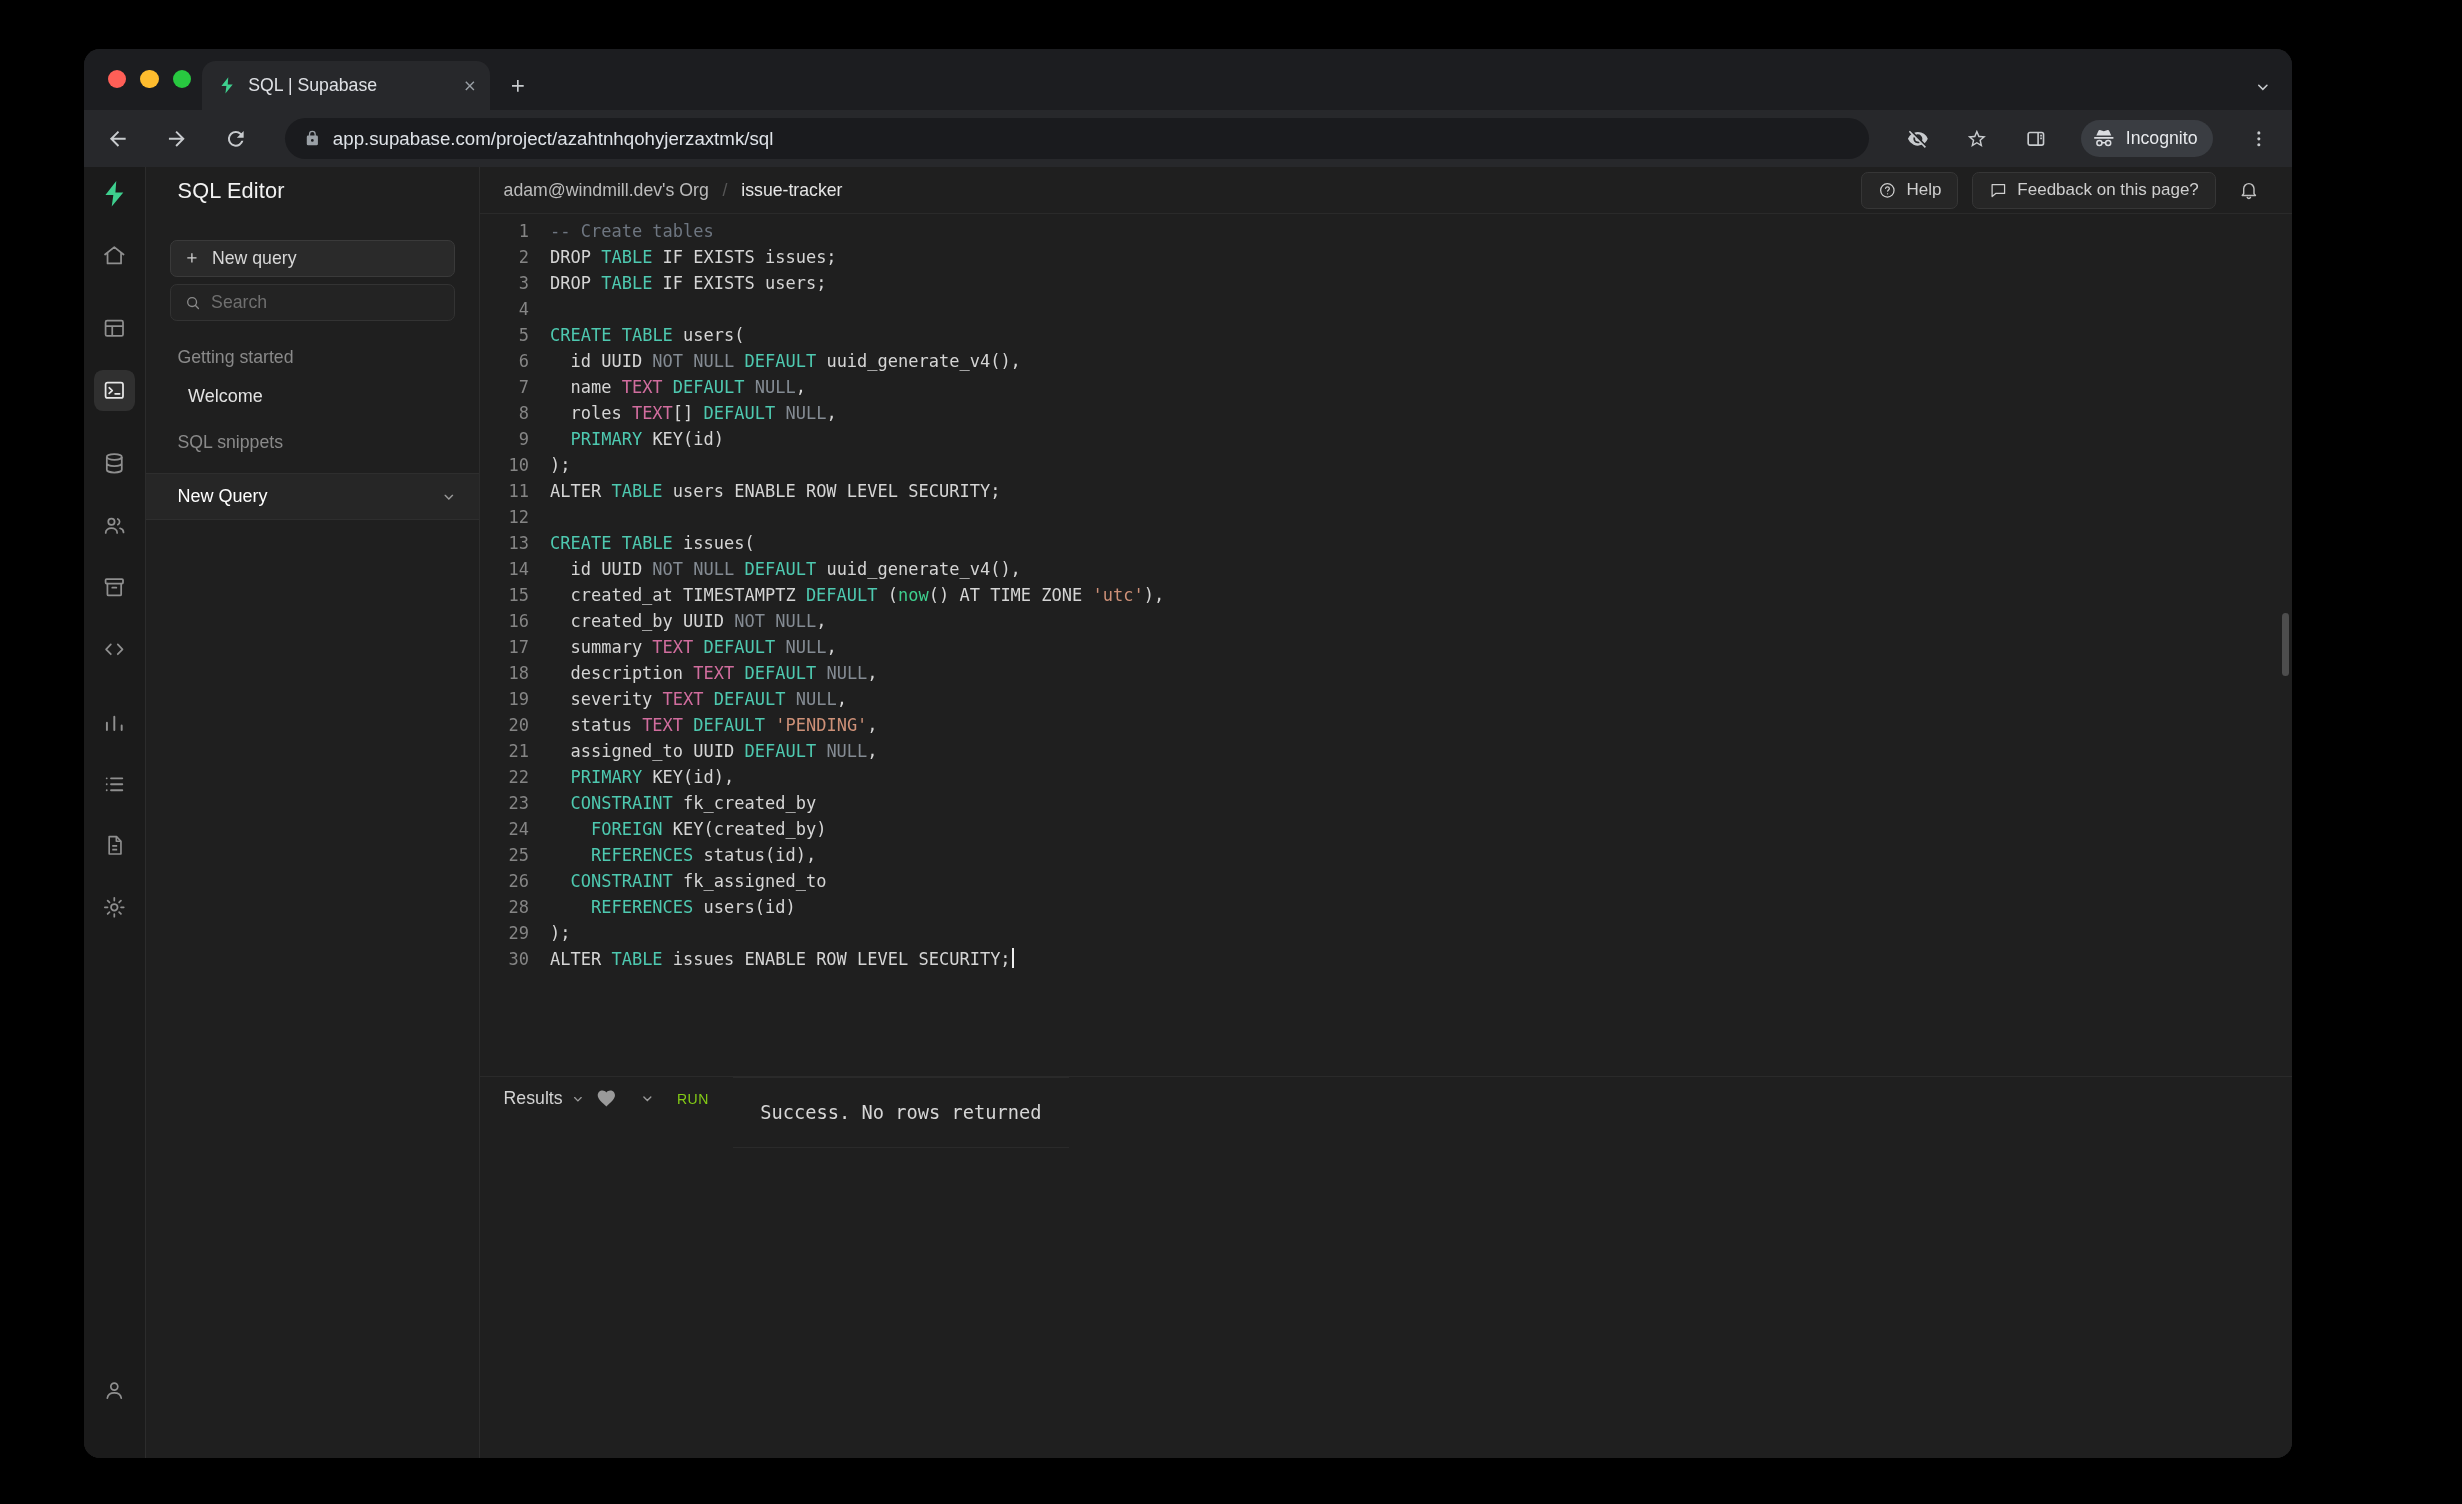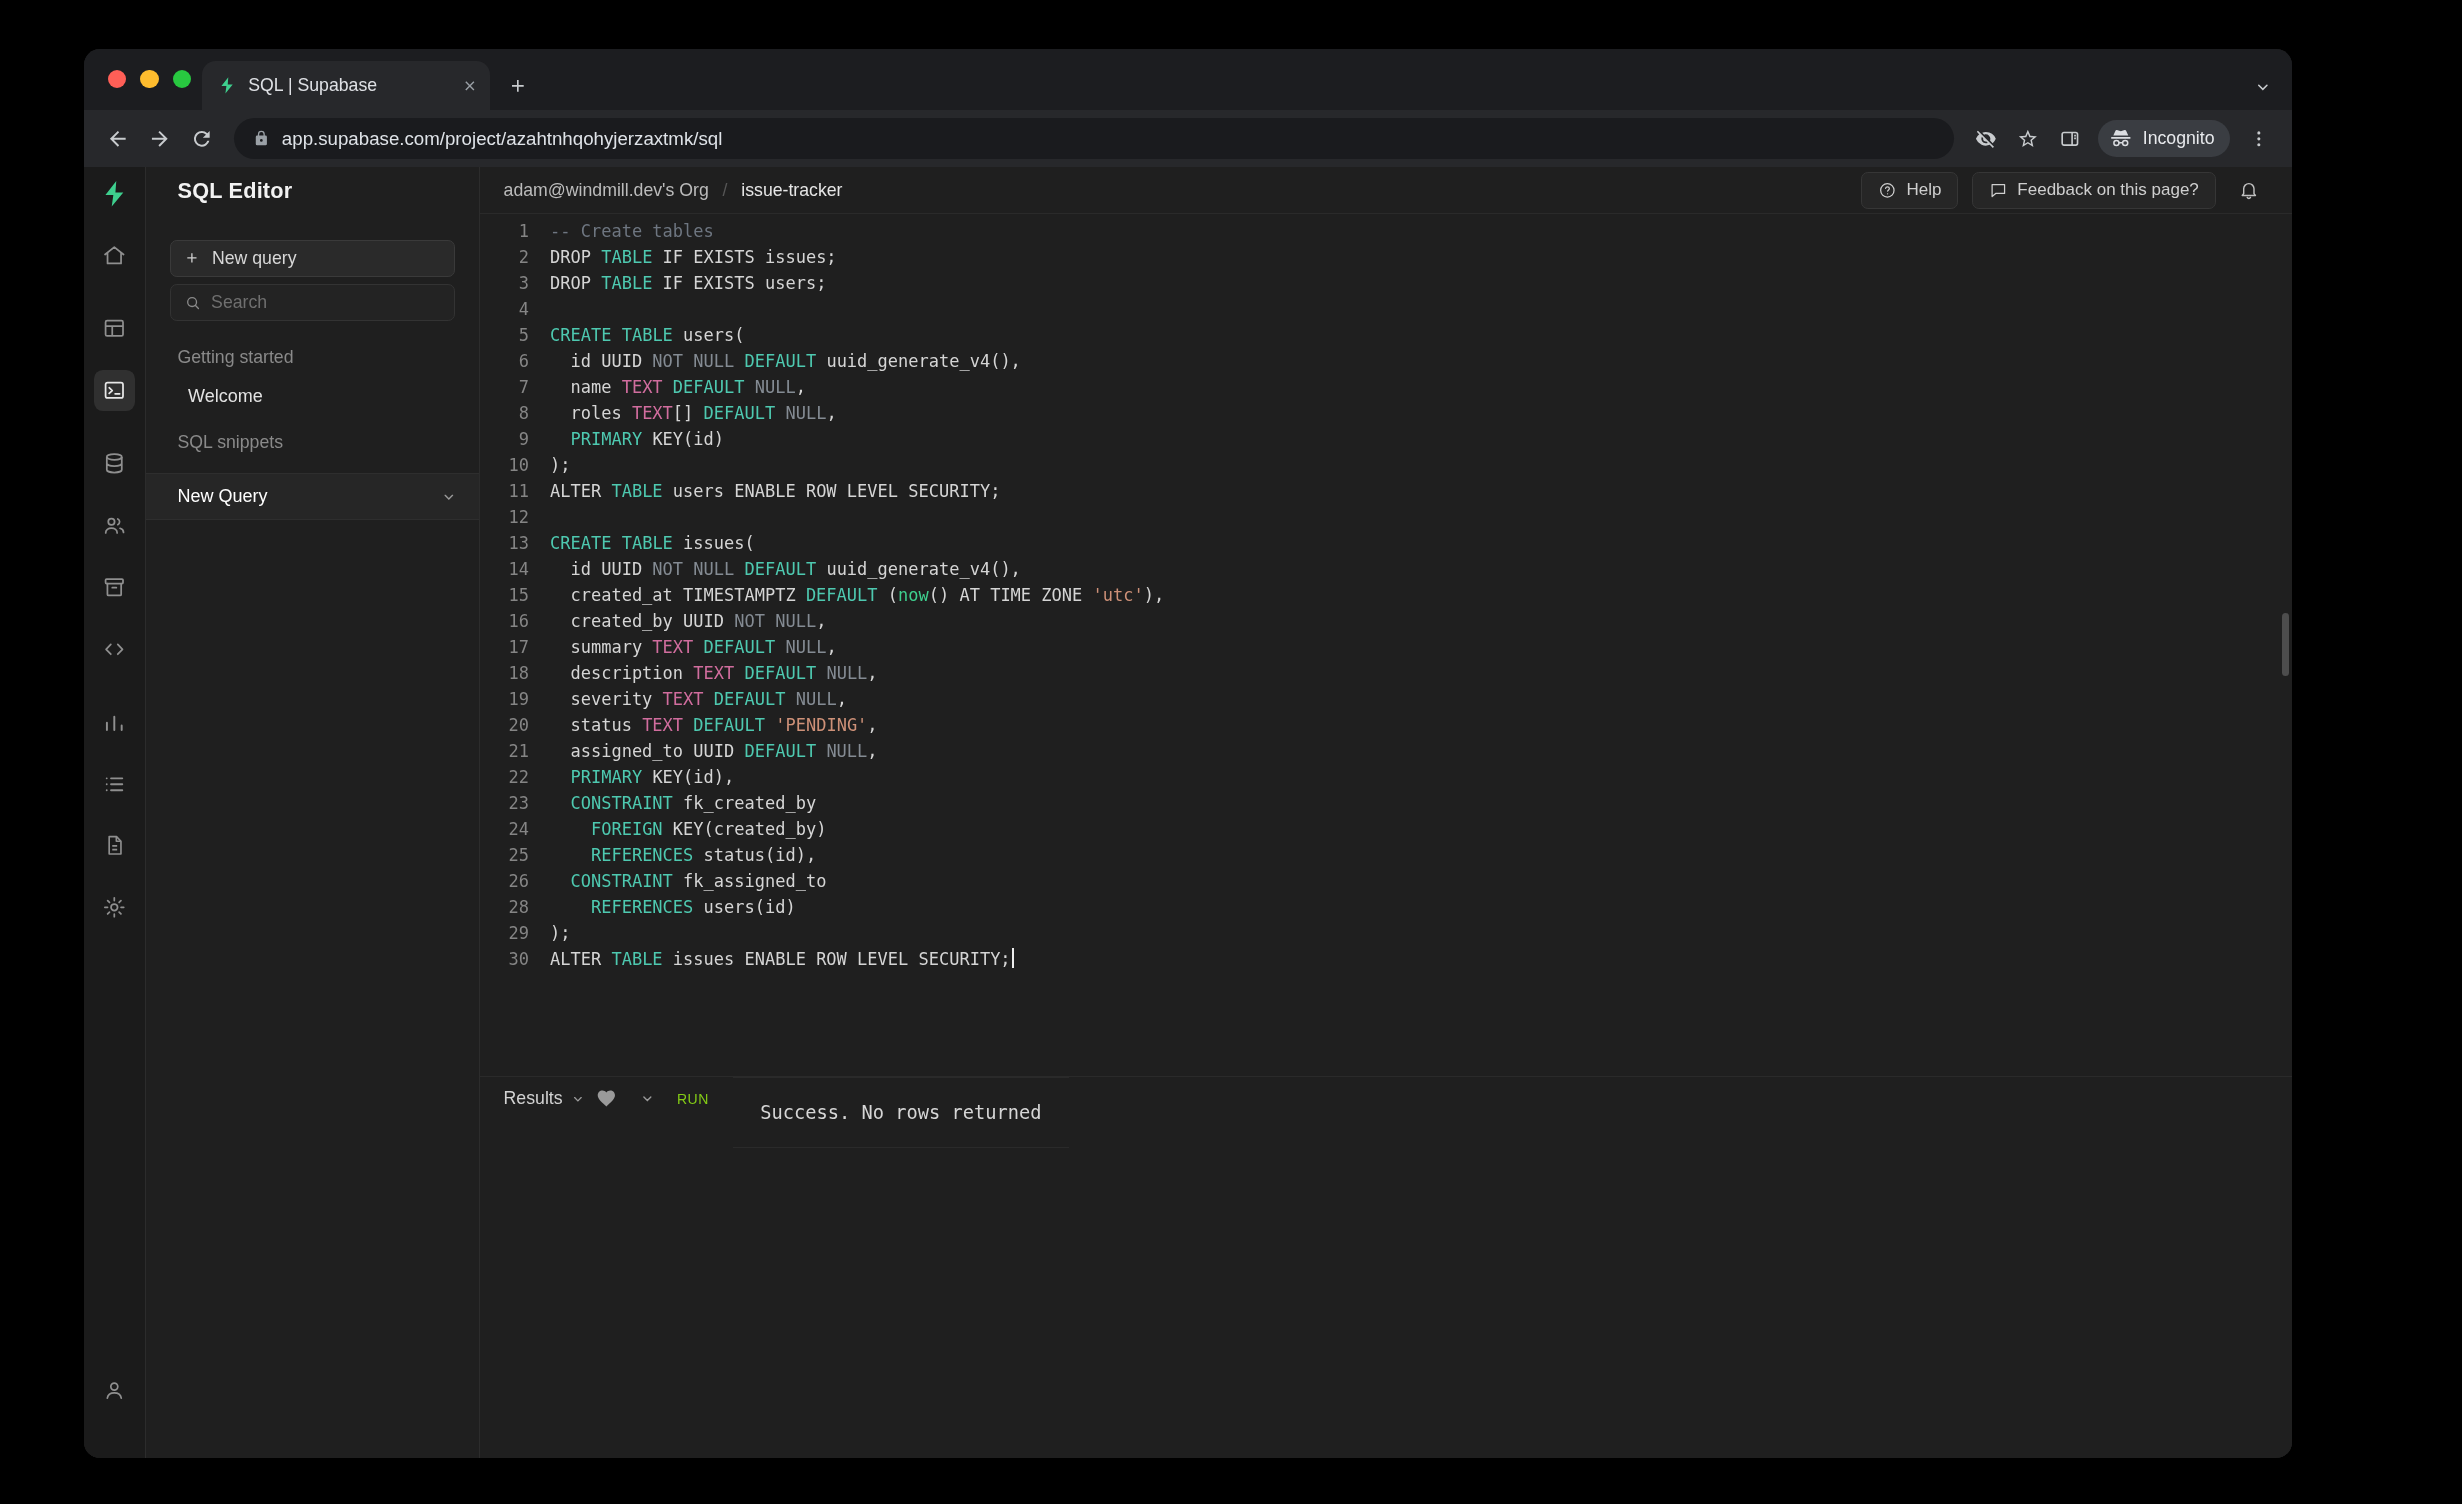--- a/index.html
+++ b/index.html
@@ -11,40 +11,40 @@
   .tabstrip{height:61px;background:#1c1d20;display:flex;align-items:flex-end;position:relative;flex:0 0 auto}
   .traffic{position:absolute;left:23.6px;top:20.7px;display:flex;gap:13.8px}
   .traffic span{width:18.7px;height:18.7px;border-radius:50%;display:block}
   .tl-red{background:#ff5f57}.tl-yellow{background:#febc2e}.tl-green{background:#28c840}
   .tab{margin-left:118px;width:288px;height:49px;background:#27282b;border-radius:13.8px 13.8px 0 0;
        display:flex;align-items:center;padding:0 11.8px 0 15.8px;gap:11.8px}
   .tab-title{color:#dfe1e5;font-size:17.7px;flex:1;white-space:nowrap;overflow:hidden}
   .chrome-iconbtn{display:flex;align-items:center;justify-content:center;border-radius:50%}
   .newtab{width:39px;height:39px;margin:0 0 4.9px 7.9px}
   .tabstrip-right{position:absolute;right:19.7px;bottom:13.8px}
-  .toolbar{height:57px;background:#27282b;display:flex;align-items:center;padding:0 13.8px;gap:3px;flex:0 0 auto}
+  .toolbar{height:57px;background:#27282b;display:flex;align-items:center;padding:0 13.8px;gap:20px;flex:0 0 auto}
   .tbtn{width:39px;height:39px;border-radius:50%;display:flex;align-items:center;justify-content:center}
   .omnibox{flex:1;height:41px;background:#1a1b1e;border-radius:20.7px;margin:0 9.9px;display:flex;align-items:center;
            padding:0 19.7px;gap:11.8px;min-width:0}
   .url{color:#dfe3e8;font-size:18.7px;white-space:nowrap;overflow:hidden}
   .incog{display:flex;align-items:center;gap:8.9px;background:#3a3d42;border-radius:18.7px;height:37px;
          padding:0 15.8px 0 9.9px;color:#e8eaed;font-size:17.7px;margin:0 5.9px}
 
   
   .app{flex:1;display:flex;min-height:0;background:#1f1f1f}
   .rail{width:62px;background:#1b1b1b;border-right:1px solid #2c2c2c;display:flex;flex-direction:column;
         align-items:center;padding:5.9px 0 47px;flex:0 0 auto}
   .rail-btn{width:41px;height:41px;border-radius:8.9px;display:flex;align-items:center;justify-content:center;margin-bottom:20.7px}
   .rail-btn.gapafter{margin-bottom:32.5px}
   .rail-btn.active{background:#303030}
   .rail .flex1{flex:1}
 
   .sidebar{width:334px;background:#1f1f1f;border-right:1px solid #2c2c2c;display:flex;flex-direction:column;flex:0 0 auto}
   .sidebar-header{height:47px;display:flex;align-items:center;padding:0 31.5px;flex:0 0 auto}
-  .sidebar-title{font-size:21.7px;color:#f2f2f2;font-weight:700;letter-spacing:0.2px}
+  .sidebar-title{font-size:21.7px;color:#f2f2f2;font-weight:400;letter-spacing:0.2px}
   .sb-btn{margin:25.6px 23.6px 0;height:37px;border:1px solid #3a3a3a;background:#2a2a2a;border-radius:6.9px;
           display:flex;align-items:center;padding:0 13.8px;gap:11.8px;color:#d8d8d8;font-size:17.7px}
   .sb-search{margin:7.9px 23.6px 0;height:37px;border:1px solid #333;background:#232323;border-radius:6.9px;
           display:flex;align-items:center;padding:0 13.8px;gap:9px;color:#6f6f6f;font-size:17.7px}
   .sb-section{margin:25.6px 0 0 31.5px;color:#8a8a8a;font-size:17.7px}
   .sb-item{margin:17.7px 0 0 42px;color:#e3e3e3;font-size:18px}
   .snippet-row{margin-top:19.7px;height:47px;background:#262626;border-top:1px solid #2e2e2e;border-bottom:1px solid #2e2e2e;
           display:flex;align-items:center;justify-content:space-between;padding:0 21.7px 0 31.5px}
   .snippet-label{color:#ffffff;font-size:18px;font-weight:500}
 

